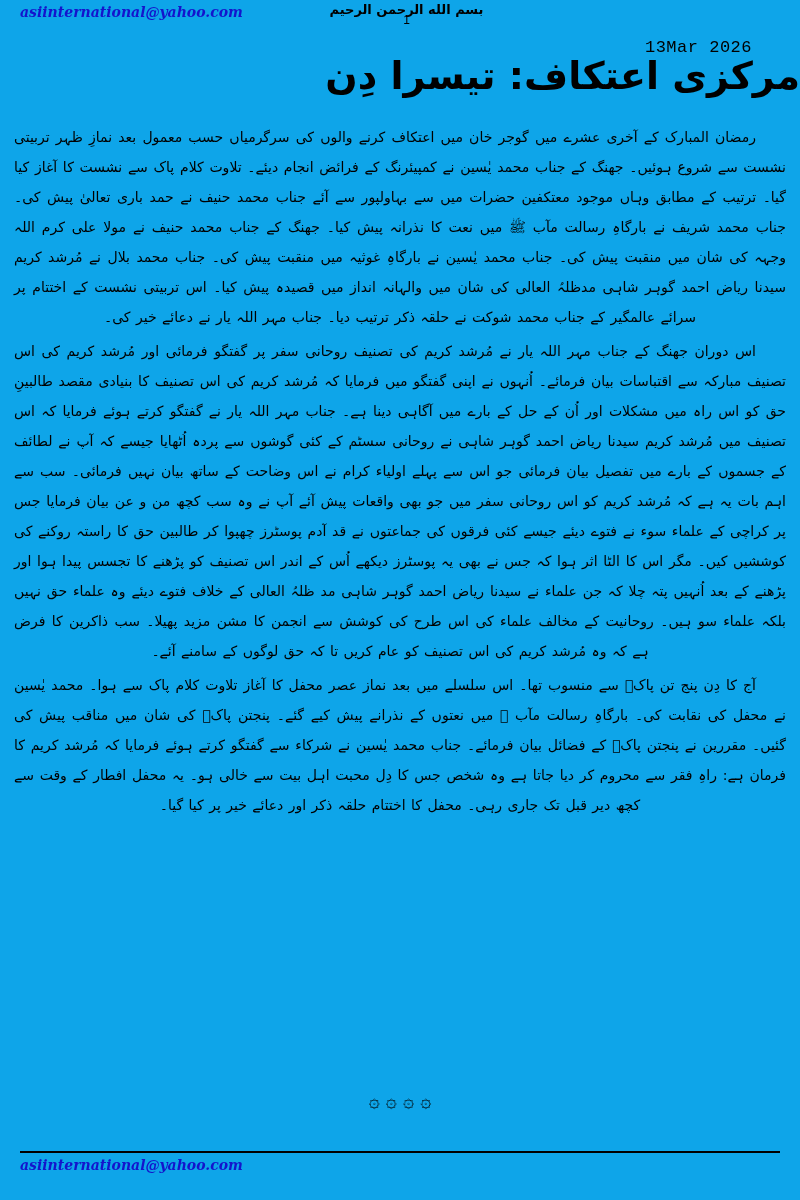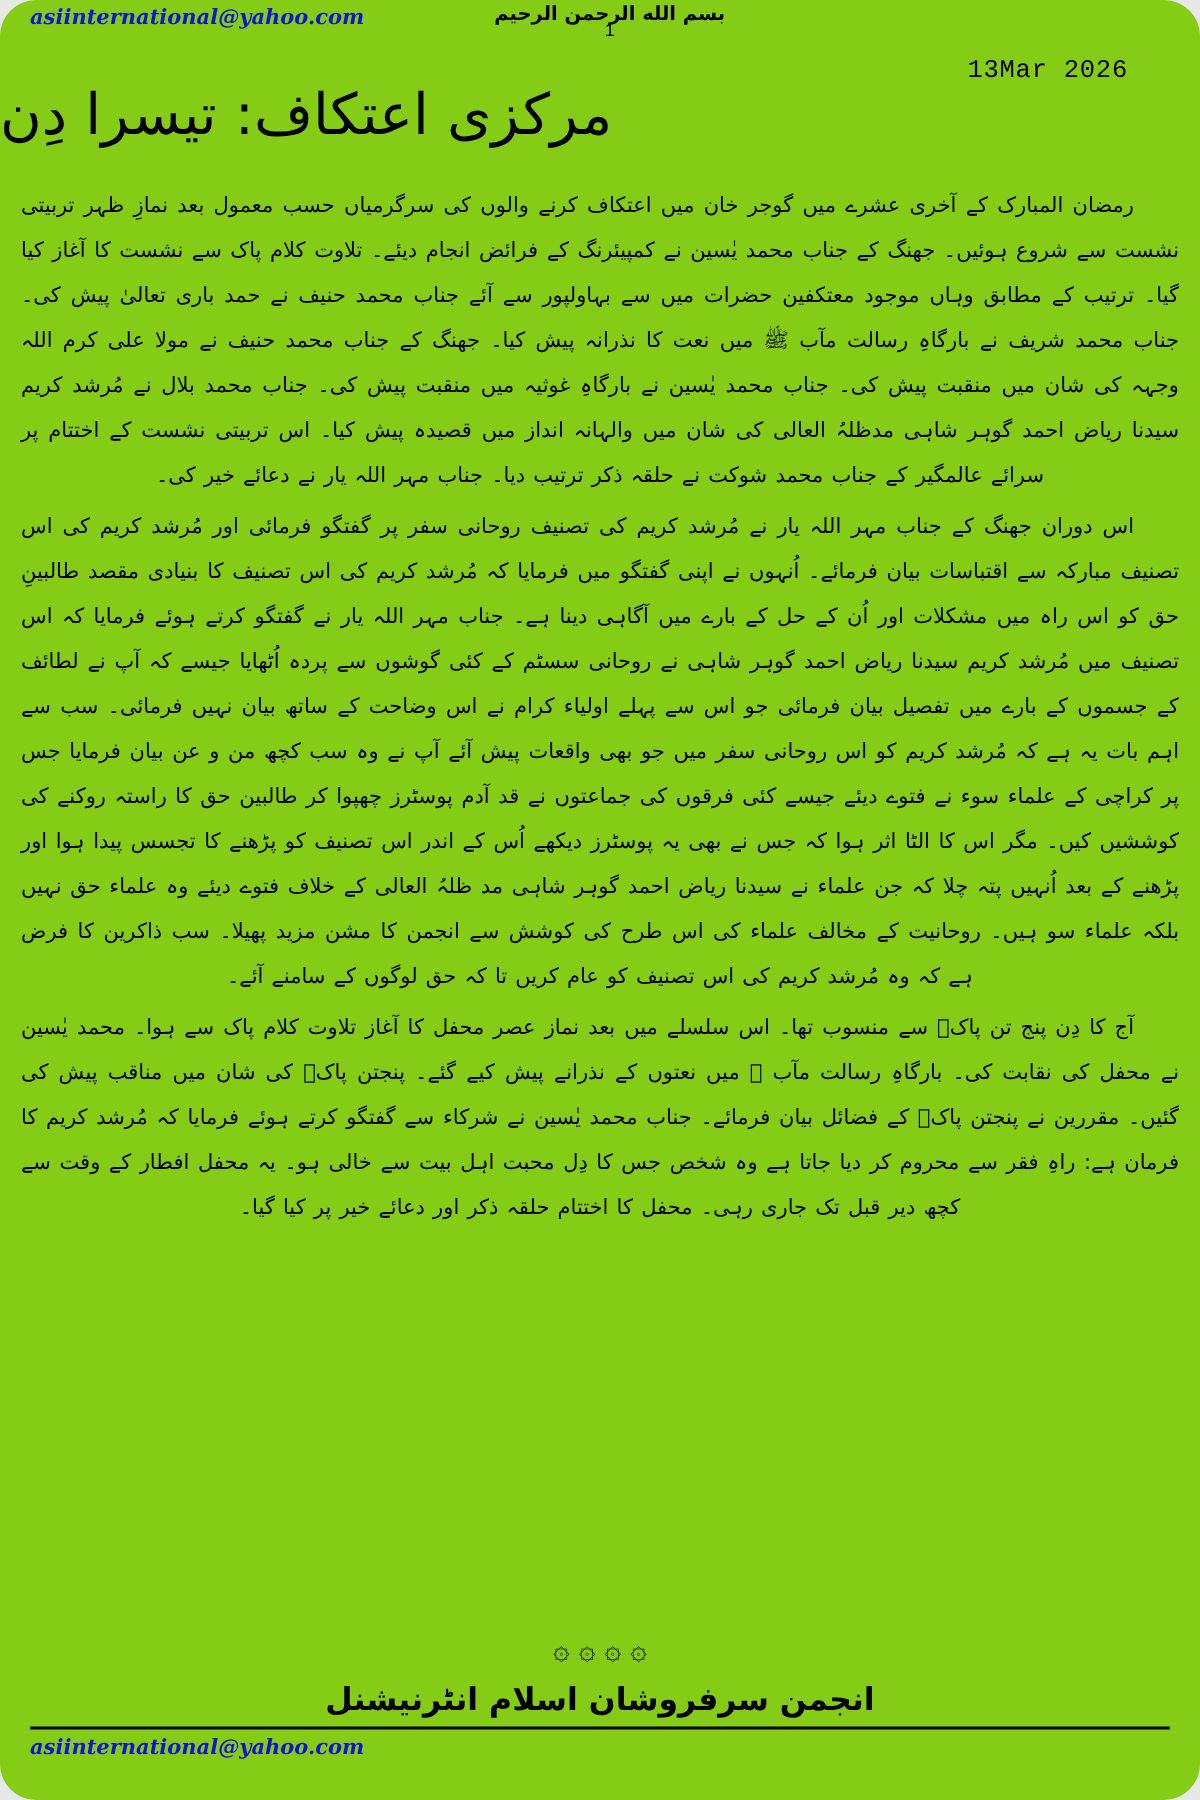--- a/index.html
+++ b/index.html
@@ -2,25 +2,24 @@
 <html lang="ur"><head>
 <meta charset="utf-8">
 <style>
   * { margin: 0; padding: 0; box-sizing: border-box; }
   html, body { background: #e8e8e8; }
   .page {
     position: relative;
     width: 800px;
     height: 1200px;
     margin: 0 auto;
-    background: #84cc16;
+    background: #0ea5e9;
     overflow: hidden;
     font-family: "DejaVu Sans", sans-serif;
     color: #000;
-    border-radius: 24px;
   }
   
   .email-top {
     position: absolute;
     top: 4px; left: 20px;
     font-family: "DejaVu Serif", "Liberation Serif", serif;
     font-style: italic;
     font-weight: bold;
     font-size: 14px;
     color: #1414cc;
@@ -45,24 +44,24 @@
   .doc-date {
     position: absolute;
     top: 38px; right: 48px;
     font-family: Liberation Mono, monospace;
     font-size: 17px;
     letter-spacing: 0.5px;
   }
   .doc-title {
     position: absolute;
     top: 44px; left: 0; right: 0;
-    text-align: left;
+    text-align: right;
     direction: rtl;
     font-size: 38px;
-    font-weight: normal;
+    font-weight: bold;
     line-height: 64px;
   }
   
   .body-text {
     position: absolute;
     top: 122px; left: 14px; right: 14px;
     direction: rtl;
   }
   .body-text p {
     font-size: 14px;
@@ -129,21 +128,20 @@
   <h1 class="doc-title">مرکزی اعتکاف: تیسرا دِن</h1>
 
   <div class="body-text">
     <p>رمضان المبارک کے آخری عشرے میں گوجر خان میں اعتکاف کرنے والوں کی سرگرمیاں حسب معمول بعد نمازِ ظہر تربیتی نشست سے شروع ہوئیں۔ جھنگ کے جناب محمد یٰسین نے کمپیئرنگ کے فرائض انجام دیئے۔ تلاوت کلام پاک سے نشست کا آغاز کیا گیا۔ ترتیب کے مطابق وہاں موجود معتکفین حضرات میں سے بہاولپور سے آئے جناب محمد حنیف نے حمد باری تعالیٰ پیش کی۔ جناب محمد شریف نے بارگاہِ رسالت مآب ﷺ میں نعت کا نذرانہ پیش کیا۔ جھنگ کے جناب محمد حنیف نے مولا علی کرم اللہ وجہہ کی شان میں منقبت پیش کی۔ جناب محمد یٰسین نے بارگاہِ غوثیہ میں منقبت پیش کی۔ جناب محمد بلال نے مُرشد کریم سیدنا ریاض احمد گوہر شاہی مدظلہُ العالی کی شان میں والہانہ انداز میں قصیدہ پیش کیا۔ اس تربیتی نشست کے اختتام پر سرائے عالمگیر کے جناب محمد شوکت نے حلقہ ذکر ترتیب دیا۔ جناب مہر اللہ یار نے دعائے خیر کی۔</p>
     <p>اس دوران جھنگ کے جناب مہر اللہ یار نے مُرشد کریم کی تصنیف روحانی سفر پر گفتگو فرمائی اور مُرشد کریم کی اس تصنیف مبارکہ سے اقتباسات بیان فرمائے۔ اُنہوں نے اپنی گفتگو میں فرمایا کہ مُرشد کریم کی اس تصنیف کا بنیادی مقصد طالبینِ حق کو اس راہ میں مشکلات اور اُن کے حل کے بارے میں آگاہی دینا ہے۔ جناب مہر اللہ یار نے گفتگو کرتے ہوئے فرمایا کہ اس تصنیف میں مُرشد کریم سیدنا ریاض احمد گوہر شاہی نے روحانی سسٹم کے کئی گوشوں سے پردہ اُٹھایا جیسے کہ آپ نے لطائف کے جسموں کے بارے میں تفصیل بیان فرمائی جو اس سے پہلے اولیاء کرام نے اس وضاحت کے ساتھ بیان نہیں فرمائی۔ سب سے اہم بات یہ ہے کہ مُرشد کریم کو اس روحانی سفر میں جو بھی واقعات پیش آئے آپ نے وہ سب کچھ من و عن بیان فرمایا جس پر کراچی کے علماء سوء نے فتوے دیئے جیسے کئی فرقوں کی جماعتوں نے قد آدم پوسٹرز چھپوا کر طالبین حق کا راستہ روکنے کی کوششیں کیں۔ مگر اس کا الٹا اثر ہوا کہ جس نے بھی یہ پوسٹرز دیکھے اُس کے اندر اس تصنیف کو پڑھنے کا تجسس پیدا ہوا اور پڑھنے کے بعد اُنہیں پتہ چلا کہ جن علماء نے سیدنا ریاض احمد گوہر شاہی مد ظلہُ العالی کے خلاف فتوے دیئے وہ علماء حق نہیں بلکہ علماء سو ہیں۔ روحانیت کے مخالف علماء کی اس طرح کی کوشش سے انجمن کا مشن مزید پھیلا۔ سب ذاکرین کا فرض ہے کہ وہ مُرشد کریم کی اس تصنیف کو عام کریں تا کہ حق لوگوں کے سامنے آئے۔</p>
     <p>آج کا دِن پنج تن پاکؑ سے منسوب تھا۔ اس سلسلے میں بعد نماز عصر محفل کا آغاز تلاوت کلام پاک سے ہوا۔ محمد یٰسین نے محفل کی نقابت کی۔ بارگاہِ رسالت مآب ﷺ میں نعتوں کے نذرانے پیش کیے گئے۔ پنجتن پاکؑ کی شان میں مناقب پیش کی گئیں۔ مقررین نے پنجتن پاکؑ کے فضائل بیان فرمائے۔ جناب محمد یٰسین نے شرکاء سے گفتگو کرتے ہوئے فرمایا کہ مُرشد کریم کا فرمان ہے: راہِ فقر سے محروم کر دیا جاتا ہے وہ شخص جس کا دِل محبت اہل بیت سے خالی ہو۔ یہ محفل افطار کے وقت سے کچھ دیر قبل تک جاری رہی۔ محفل کا اختتام حلقہ ذکر اور دعائے خیر پر کیا گیا۔</p>
   </div>
 
   <div class="ornaments">۞ ۞ ۞ ۞</div>
 
-  <div class="org-name">انجمن سرفروشان اسلام انٹرنیشنل</div>
 
   <hr class="footer-rule">
 
   <div class="footer-links">
     <span class="footer-email">asiinternational@yahoo.com</span>
   </div>
 
 </div>
 
 </body></html>

